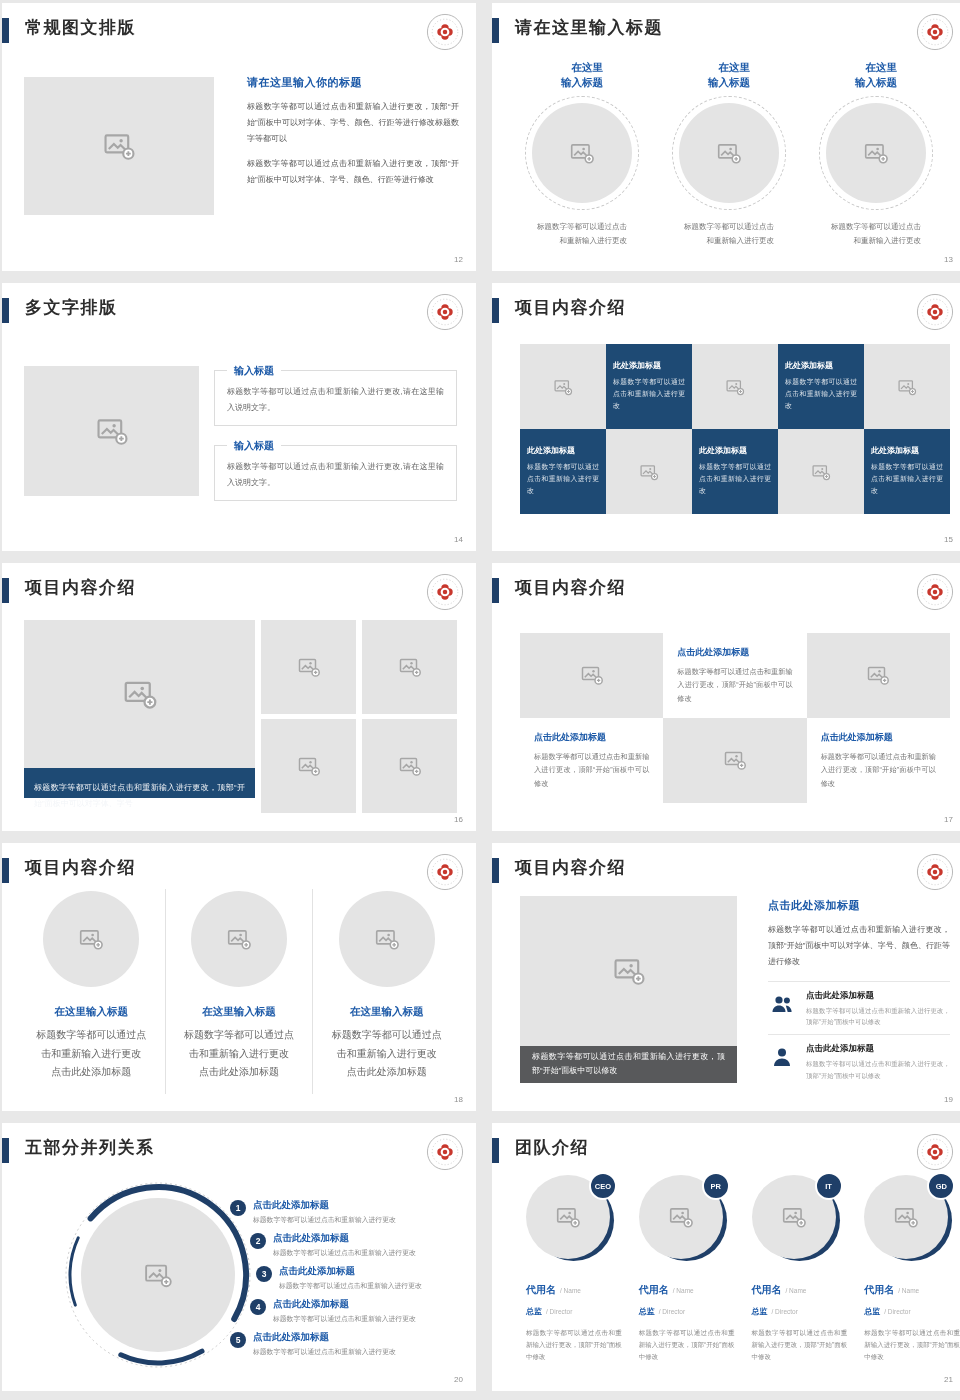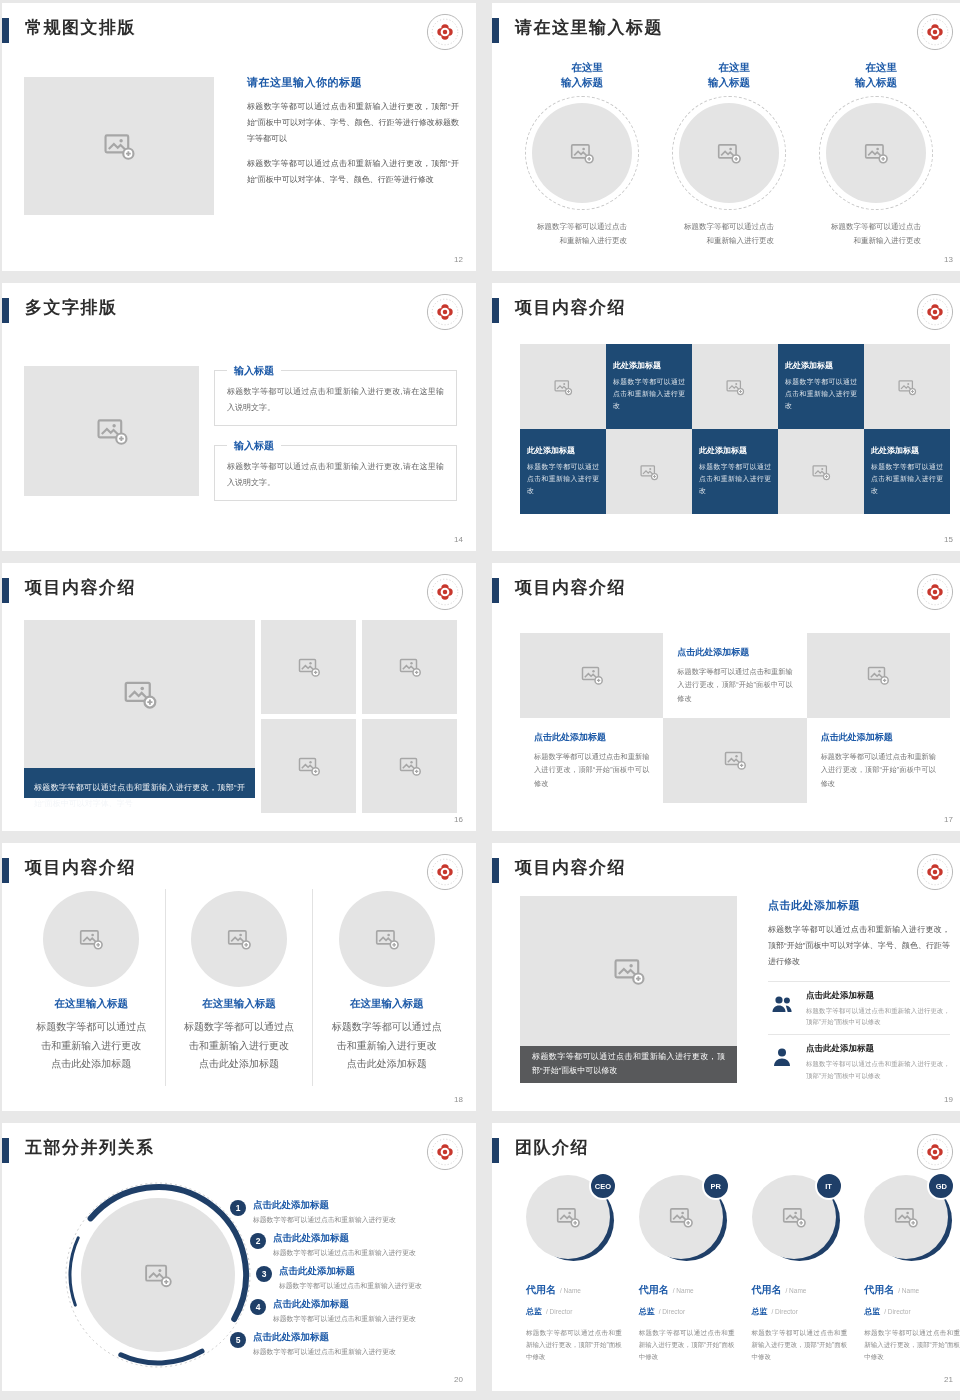--- a/index.html
+++ b/index.html
@@ -56,21 +56,21 @@
   .s17-grid{position:absolute;left:28px;top:70px;width:430px;height:160px;display:grid;grid-template-columns:repeat(3,1fr);grid-template-rows:1fr 1fr}
   .s17-grid .phi{width:24px;height:24px}
   .t-cell{padding:13px 14px;background:#fff}
   .t-title{font-size:9px;font-weight:700;color:var(--heading-blue,#1d5aa8);margin-bottom:6px}
   .t-body{font-size:7.2px;color:#777;line-height:1.85;text-align:justify}
   
   .row18{position:absolute;left:16px;right:16px;top:46px;display:flex}
   .col18{flex:1;display:flex;flex-direction:column;align-items:center;text-align:center;padding:2px 10px 12px}
   .col18+.col18{border-left:1px solid #e2e2e2}
   .c18{width:96px;height:96px}
-  .h18{margin-top:10px;font-size:10.5px;font-weight:700;color:var(--heading-blue,#1d5aa8)}
+  .h18{margin-top:18px;font-size:10.5px;font-weight:700;color:var(--heading-blue,#1d5aa8)}
   .cap18{margin-top:7px;font-size:10px;color:#666;line-height:1.85}
   .cap18 span{display:block}
   
   .s19-ph{left:28px;top:53px;width:217px;height:150px}
   .s19-cap{position:absolute;left:28px;top:203px;width:217px;height:37px;background:var(--caption-dark,#58595b);color:#fdfdfd;font-size:8px;line-height:1.8;padding:4px 12px;text-align:justify}
   .s19-right{position:absolute;left:276px;top:55px;width:182px}
   .itms{margin-top:11px}
   .itm{display:flex;gap:10px;border-top:1px solid #e6e6e6;padding:8px 0 7px;align-items:flex-start}
   .itm-i{width:28px;height:24px;color:var(--navy,#1f3f68);flex-shrink:0;margin-top:2px}
   .itm-t{font-size:8.5px;font-weight:700;color:#232323;margin-bottom:3px}

